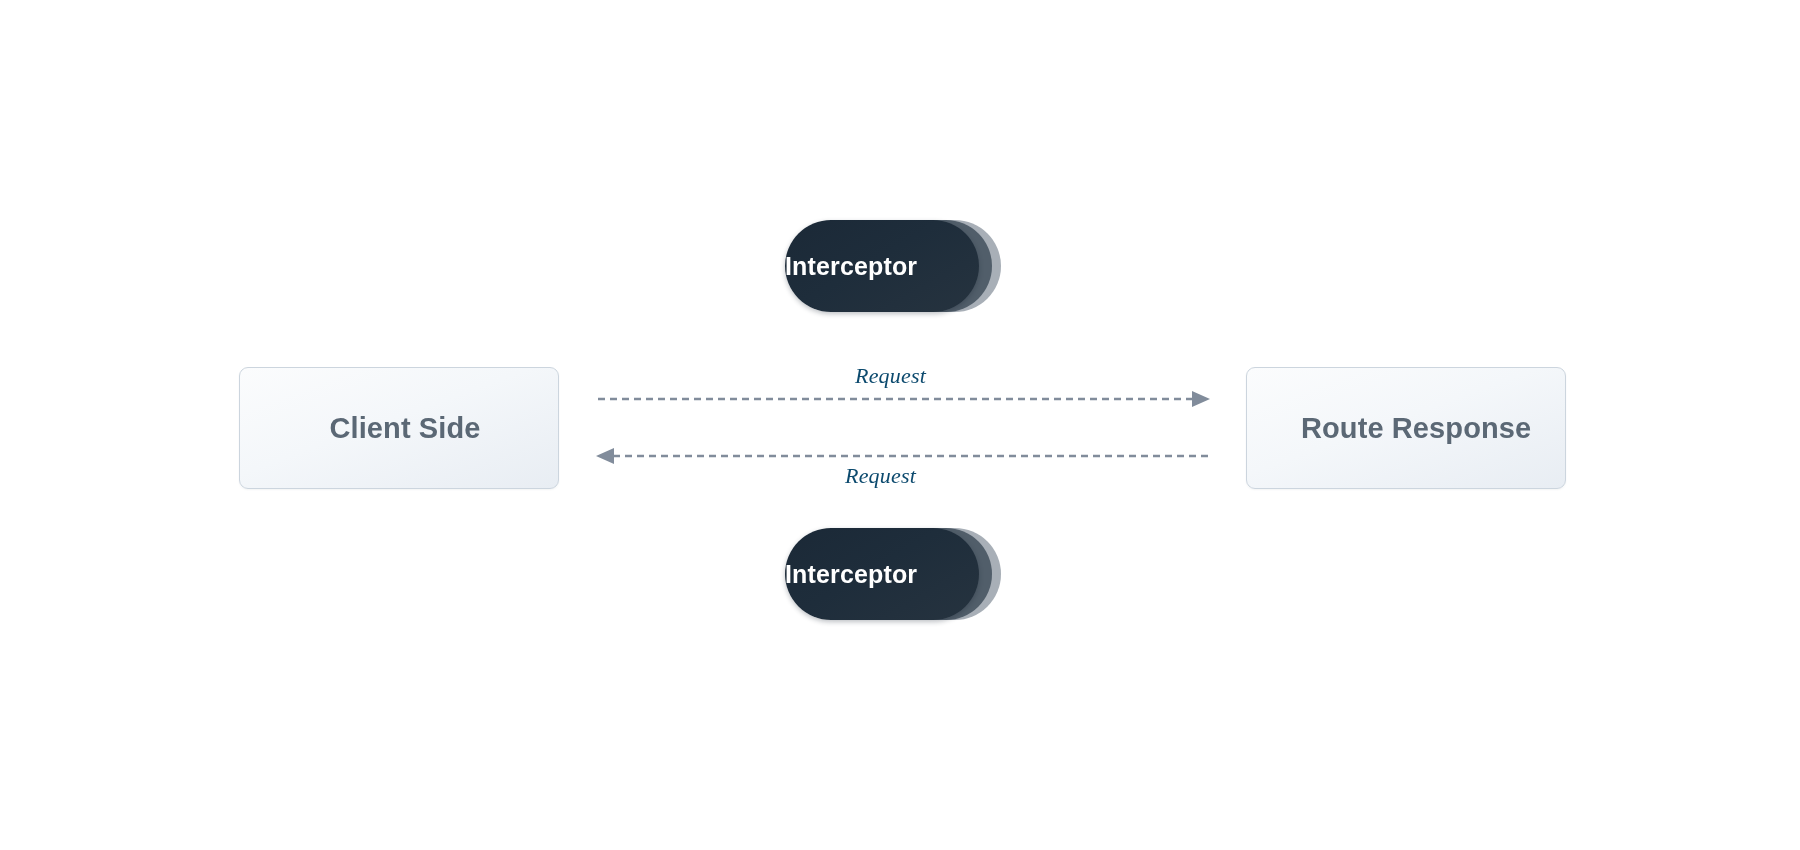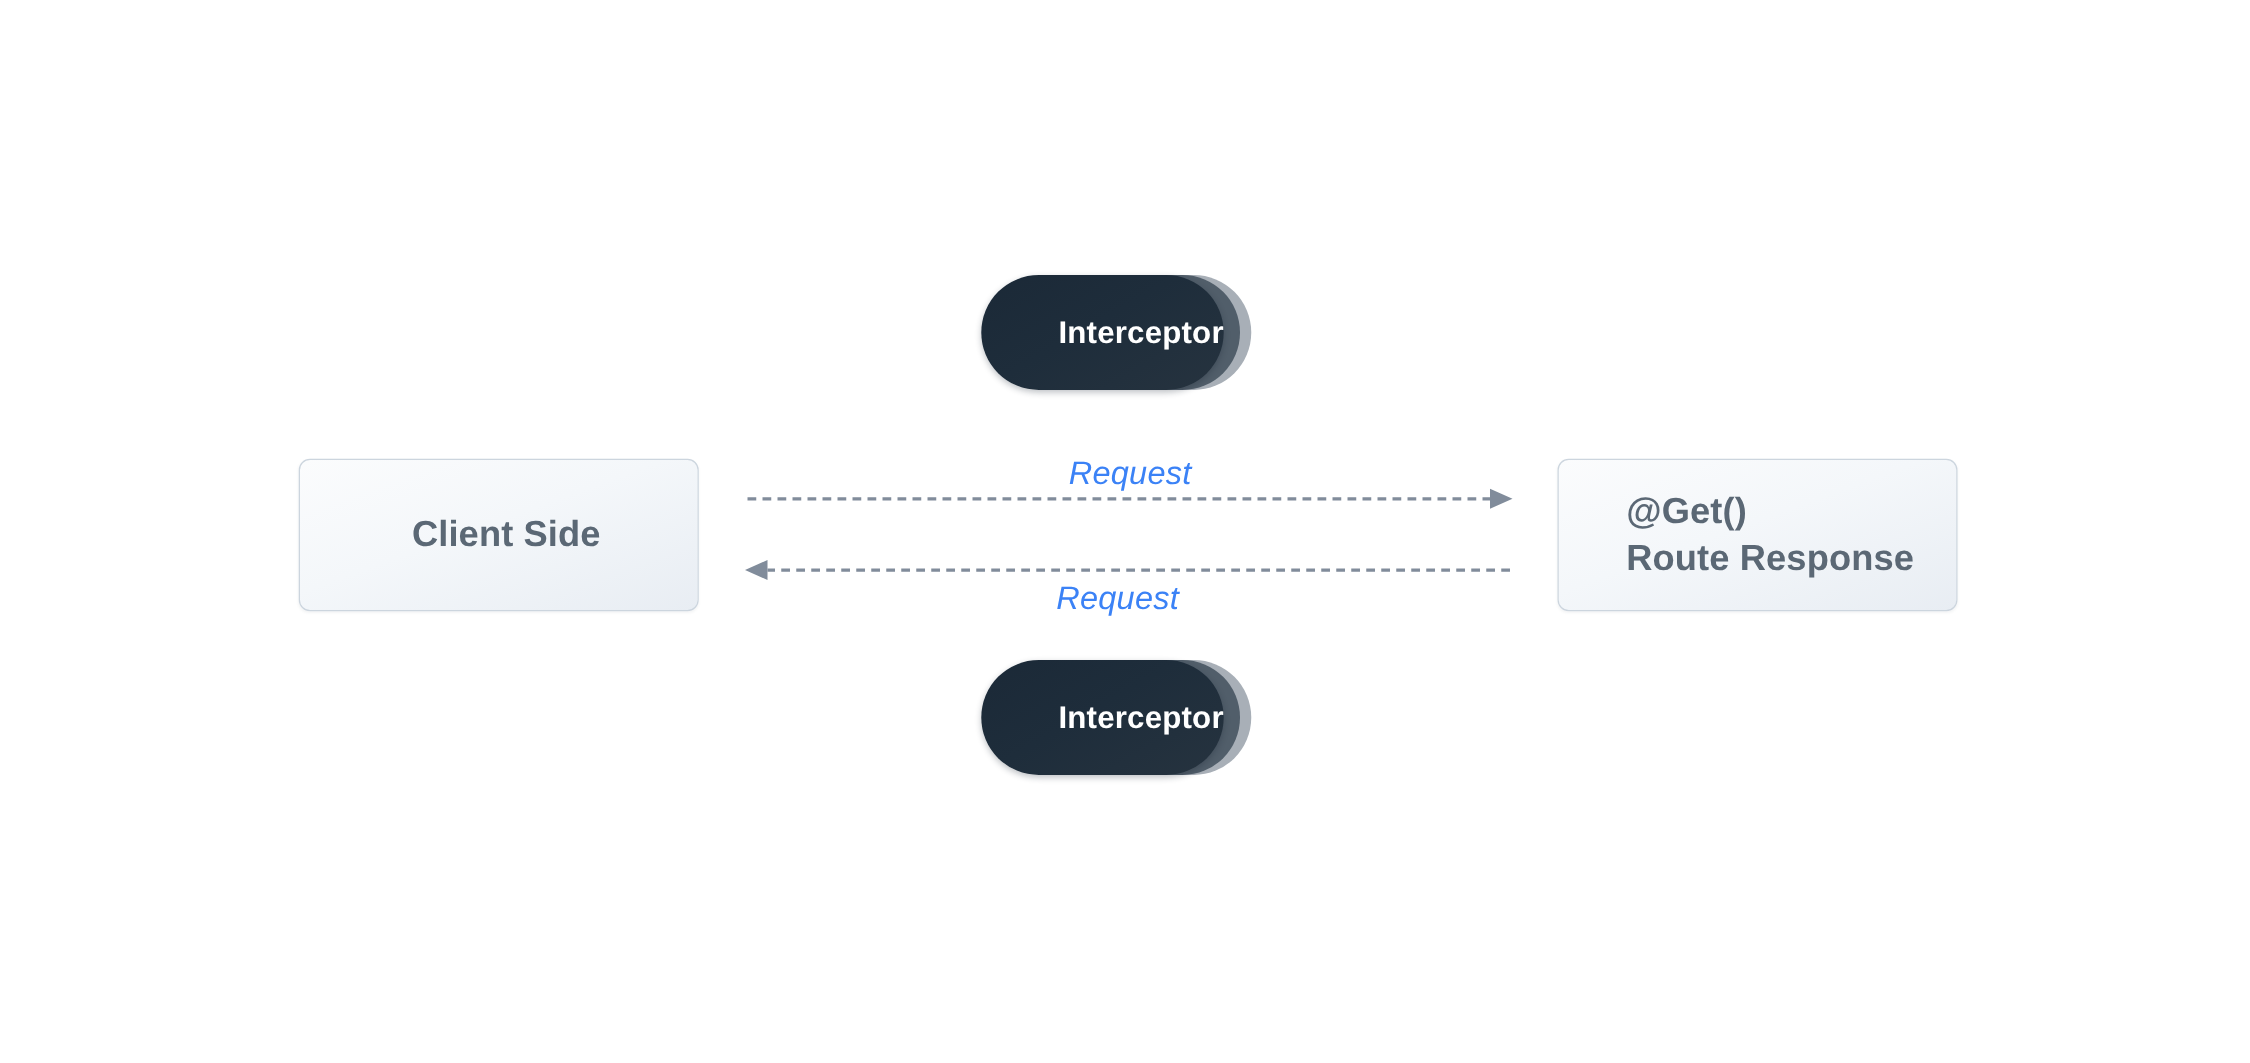--- a/index.html
+++ b/index.html
@@ -91,21 +91,21 @@
     width: 194px;
     background: #515e6a;
   }
   .layer-front {
     left: 0;
     width: 194px;
     background: linear-gradient(150deg, #1b2937 0%, #1e2d3b 45%, #26333f 100%);
     box-shadow: 0 2px 5px rgba(20, 32, 45, 0.28);
     display: flex;
     align-items: center;
-    justify-content: flex-end;
+    justify-content: flex-start;
   }
   .interceptor-label {
     color: #ffffff;
     font-size: 25px;
     font-weight: 600;
     letter-spacing: 0.15px;
     white-space: nowrap;
   }
 
   
@@ -113,42 +113,42 @@
     position: absolute;
     left: 0;
     top: 0;
     width: 1800px;
     height: 850px;
     pointer-events: none;
   }
 
   .flow-label {
     position: absolute;
-    color: #3b82f6;
-    font-size: 26px;
+    color: #0c4a6e;
+    font-size: 22px;
     font-style: italic;
     font-weight: 400;
     white-space: nowrap;
     letter-spacing: 0.2px;
+    font-family: Liberation Serif, serif;
   }
   #request-label  { left: 855px; top: 363px; }
   #response-label { left: 845px; top: 463px; }
 </style>
 </head>
 <body>
 
 <div id="diagram-canvas">
 
   <div class="side-box" id="client-side-box">
     <span class="box-label">Client Side</span>
   </div>
 
   <div class="side-box" id="route-handler-box">
     <div class="box-label two-line">
-      <div>@Get()</div>
       <div>Route Response</div>
     </div>
   </div>
 
   <div class="interceptor" id="interceptor-top">
     <div class="layer layer-back"></div>
     <div class="layer layer-mid"></div>
     <div class="layer layer-front">
       <span class="interceptor-label">Interceptor</span>
     </div>

